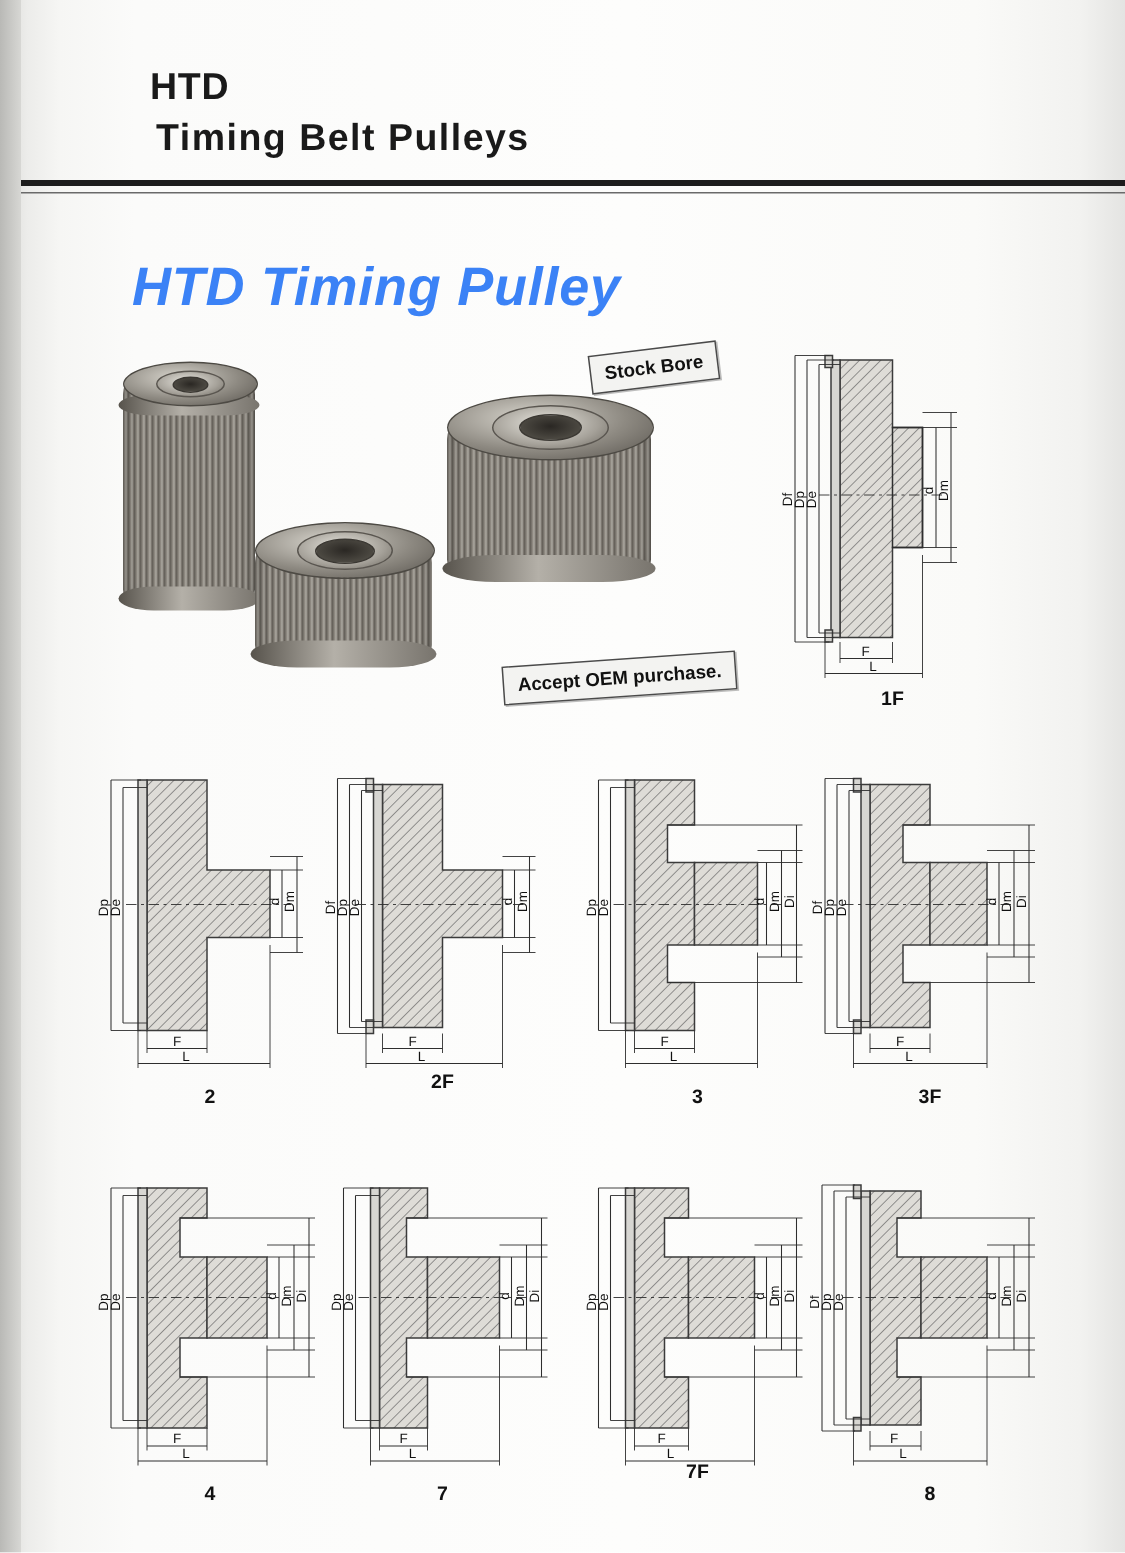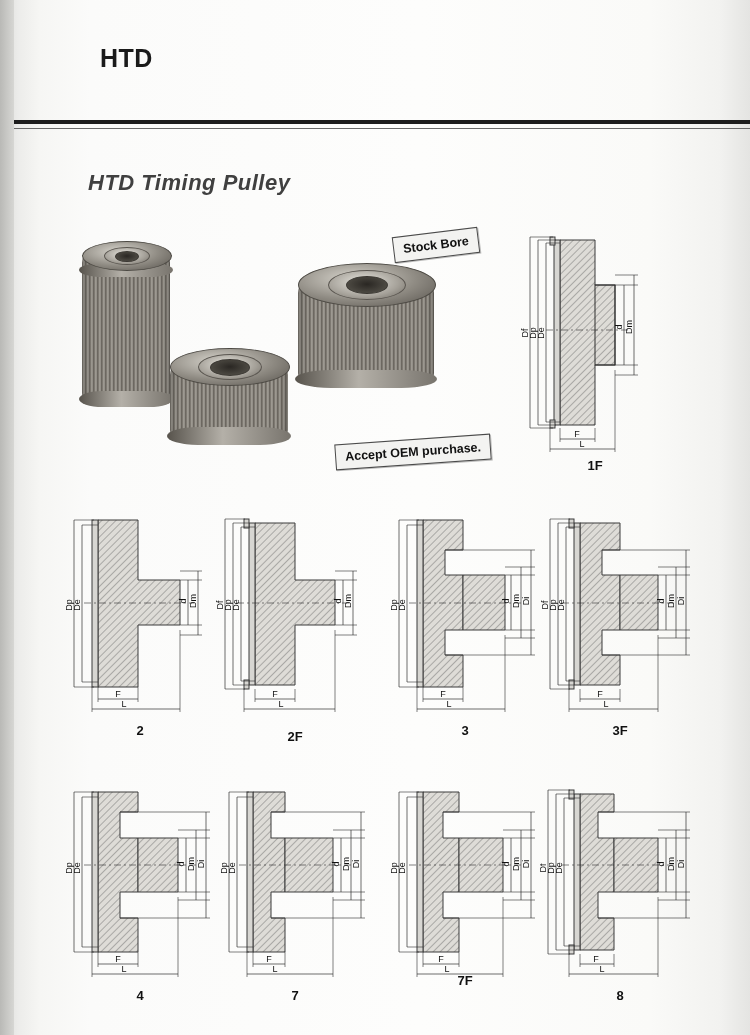--- a/index.html
+++ b/index.html
@@ -69,24 +69,24 @@
     width: 736px;
     height: 1px;
     background: #6a6a6a;
   }
 
   
   .section-title {
     position: absolute;
     left: 88px;
     top: 170px;
-    font-size: 22px;
+    font-size: 36px;
     font-style: italic;
     font-weight: bold;
-    color: #404040;
+    color: #3b82f6;
     letter-spacing: 0.5px;
   }
 
   
   .photos {
     position: absolute;
     left: 60px;
     top: 235px;
     width: 420px;
     height: 245px;
@@ -203,20 +203,21 @@
     <pattern id="hatch135" width="5" height="5" patternTransform="rotate(-45)" patternUnits="userSpaceOnUse">
       <rect width="5" height="5" fill="#dedcd7"></rect>
       <line x1="0" y1="0" x2="0" y2="5" stroke="#5a5a5a" stroke-width="0.8"></line>
     </pattern>
   </defs>
 </svg>
 
 <div class="header">
   <div class="header-title">
     <span>HTD</span>
+    <span class="line2">Timing Belt Pulleys</span>
   </div>
   <div class="rule-thick"></div>
   <div class="rule-thin"></div>
 </div>
 
 <div class="section-title">HTD Timing Pulley</div>
 
 <div class="photos">
 
   <div class="pulley-photo" style="left:22px; top:18px; width:88px; height:150px;">
@@ -359,21 +360,21 @@
     <line class="thin" x1="29" y1="184" x2="29" y2="207"></line>
     <line class="thin" x1="120" y1="125" x2="120" y2="207"></line>
     <text class="dimtext-v" x="8" y="100" transform="rotate(-90 8 100)" text-anchor="middle">Df</text>
     <text class="dimtext-v" x="16" y="100" transform="rotate(-90 16 100)" text-anchor="middle">Dp</text>
     <text class="dimtext-v" x="24" y="100" transform="rotate(-90 24 100)" text-anchor="middle">De</text>
     <text class="dimtext-v" x="126" y="96" transform="rotate(-90 126 96)" text-anchor="middle">d</text>
     <text class="dimtext-v" x="136" y="96" transform="rotate(-90 136 96)" text-anchor="middle">Dm</text>
     <text class="dimtext" x="60" y="192" text-anchor="middle">F</text>
     <text class="dimtext" x="66" y="202" text-anchor="middle">L</text>
   </svg>
-  <div class="draw-label" style="top:224px;">2F</div>
+  <div class="draw-label" style="top:208px;">2F</div>
 </div>
 
 <div class="draw" style="left:385px; top:505px; width:160px; height:245px;">
   <svg width="160" height="215" viewBox="0 0 160 215">
     <path class="hatchA" d="M38,15 L78,15 L78,45 L60,45 L60,70 L78,70 L78,125 L60,125 L60,150 L78,150 L78,182 L38,182 Z"></path>
     <path class="hatchA" d="M78,70 L120,70 L120,125 L78,125 Z"></path>
     <rect class="solidLt" x="32" y="15" width="6" height="167"></rect>
     <line class="centerline" x1="24" y1="98" x2="136" y2="98"></line>
     <line class="dimline" x1="14" y1="15" x2="14" y2="182"></line>
     <line class="dimline" x1="22" y1="20" x2="22" y2="177"></line>

